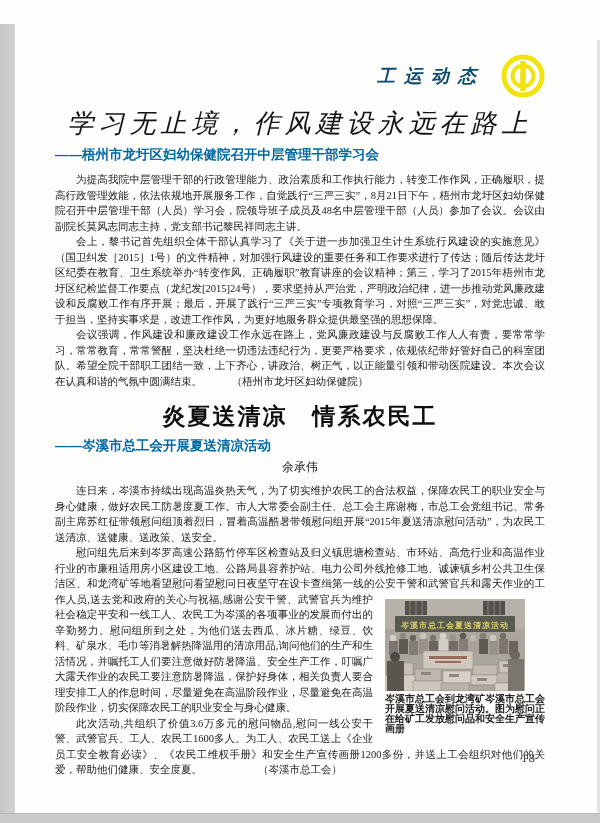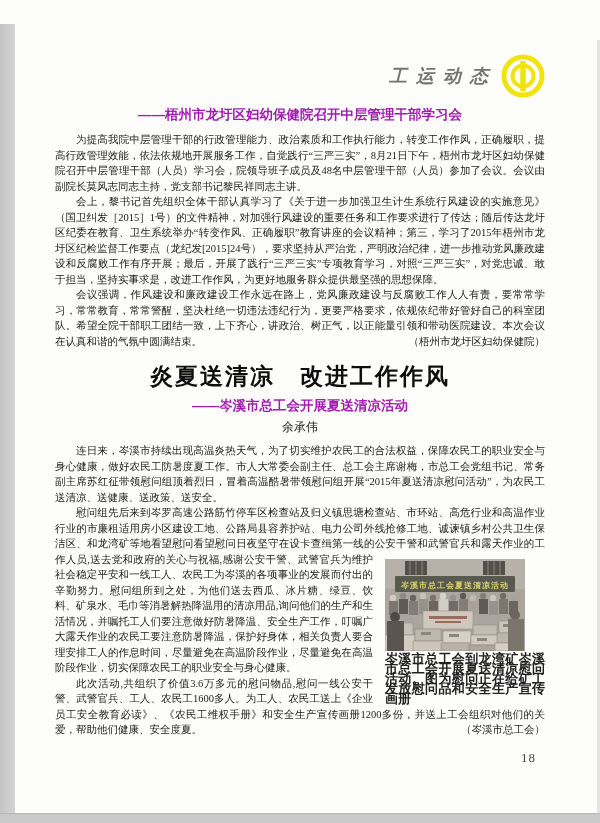--- a/index.html
+++ b/index.html
@@ -11,41 +11,41 @@
   .edge-left { position:absolute; left:0; top:24px; bottom:0; width:15px;
     background:linear-gradient(to right,#c5c5c5,#d4d4d4); }
   .edge-bottom { position:absolute; left:0; right:0; bottom:0; height:9px;
     background:#c9c9c9; border-top:1px solid #b9b9b9; }
   .edge-right { position:absolute; right:0; top:40px; bottom:9px; width:3px; background:#e4e4e4; }
 
   .content { position:absolute; left:55px; top:52px; width:490px; }
 
   .header-row { display:flex; justify-content:flex-end; align-items:center; height:48px; }
   .masthead { font-style:italic; font-weight:bold; font-size:18px; letter-spacing:9px;
-    color:#737373; margin-right:4px; white-space:nowrap; }
+    color:#0c4a6e; margin-right:16px; white-space:nowrap; }
   .emblem { width:44px; height:44px; flex:0 0 auto; }
 
   .art1-title { text-align:center; font-style:italic; font-size:26px; letter-spacing:5px;
     line-height:34px; margin-top:6px; color:#141414; font-family:"DejaVu Serif",serif; }
-  .art-subtitle { text-align:center; font-weight:bold; font-size:13.5px; line-height:18px;
-    margin-top:6px; font-family:"Liberation Sans","DejaVu Sans",sans-serif; color:#a21caf; }
+  .art-subtitle { text-align:left; font-weight:bold; font-size:13.5px; line-height:18px;
+    margin-top:6px; font-family:"Liberation Sans","DejaVu Sans",sans-serif; color:#0369a1; }
   .art-author { text-align:center; font-size:12px; line-height:16px; margin-top:4px; }
 
   .art-body { margin-top:8px; font-size:10.5px; line-height:15.5px; text-align:justify; color:#1a1a1a; }
   .art-body p { margin:0; text-indent:2em; }
-  .attribution { text-align:right; margin-top:-15.5px; }
+  .attribution { text-align:center; margin-top:-15.5px; }
 
   .art2-title { text-align:center; font-weight:bold; font-size:23px; letter-spacing:2px;
     line-height:30px; margin-top:12px; color:#0e0e0e;
     font-family:"DejaVu Sans","Liberation Sans",sans-serif; }
 
   .fig-spacer { float:right; width:0; height:116px; }
   .photo-fig { float:right; clear:right; width:160px; margin:0 0 60px 12px; }
   .photo-svg { display:block; width:140px; height:92px; }
-  .photo-caption { font-size:13px; line-height:10px; margin-top:3px; text-align:justify;
+  .photo-caption { font-size:10px; line-height:10px; margin-top:3px; text-align:justify;
     font-weight:bold; color:#222; font-family:"DejaVu Sans","Liberation Sans",sans-serif; }
 
   .page-number { position:absolute; left:521px; top:750px; font-size:13px;
     letter-spacing:1px; color:#474747; }
 </style>
 </head>
 <body>
 
 <div class="page">
   <div class="edge-left"></div>
@@ -56,30 +56,31 @@
 
     <div class="header-row">
       <span class="masthead">工运动态</span>
       <svg class="emblem" viewBox="0 0 44 44">
         <circle cx="22" cy="22" r="19" fill="none" stroke="#f1e40e" stroke-width="5"></circle>
         <circle cx="22" cy="22" r="10.5" fill="none" stroke="#f1e40e" stroke-width="4"></circle>
         <rect x="19.2" y="7" width="5.6" height="30" fill="#f1e40e"></rect>
       </svg>
     </div>
 
+    <div class="art1-title">学习无止境，作风建设永远在路上</div>
     <div class="art-subtitle">——梧州市龙圩区妇幼保健院召开中层管理干部学习会</div>
 
     <div class="art-body">
       <p>为提高我院中层管理干部的行政管理能力、政治素质和工作执行能力，转变工作作风，正确履职，提高行政管理效能，依法依规地开展服务工作，自觉践行“三严三实”，8月21日下午，梧州市龙圩区妇幼保健院召开中层管理干部（人员）学习会，院领导班子成员及48名中层管理干部（人员）参加了会议。会议由副院长莫风志同志主持，党支部书记黎民祥同志主讲。</p>
       <p>会上，黎书记首先组织全体干部认真学习了《关于进一步加强卫生计生系统行风建设的实施意见》（国卫纠发［2015］1号）的文件精神，对加强行风建设的重要任务和工作要求进行了传达；随后传达龙圩区纪委在教育、卫生系统举办“转变作风、正确履职”教育讲座的会议精神；第三，学习了2015年梧州市龙圩区纪检监督工作要点（龙纪发[2015]24号），要求坚持从严治党，严明政治纪律，进一步推动党风廉政建设和反腐败工作有序开展；最后，开展了践行“三严三实”专项教育学习，对照“三严三实”，对党忠诚、敢于担当，坚持实事求是，改进工作作风，为更好地服务群众提供最坚强的思想保障。</p>
       <p>会议强调，作风建设和廉政建设工作永远在路上，党风廉政建设与反腐败工作人人有责，要常常学习，常常教育，常常警醒，坚决杜绝一切违法违纪行为，更要严格要求，依规依纪带好管好自己的科室团队。希望全院干部职工团结一致，上下齐心，讲政治、树正气，以正能量引领和带动医院建设。本次会议在认真和谐的气氛中圆满结束。</p>
       <div class="attribution">（梧州市龙圩区妇幼保健院）</div>
     </div>
 
-    <div class="art2-title">炎夏送清凉　改进工作作风</div>
+    <div class="art2-title">炎夏送清凉　情系农民工</div>
     <div class="art-subtitle">——岑溪市总工会开展夏送清凉活动</div>
     <div class="art-author">余承伟</div>
 
     <div class="art-body">
       <div class="fig-spacer"></div>
 
       <figure class="photo-fig" style="margin-block:0;">
         <svg class="photo-svg" viewBox="0 0 140 92">
           <rect x="0" y="0" width="140" height="92" fill="#aaa69e"></rect>
           <rect x="0" y="0" width="140" height="30" fill="#b6b2aa"></rect>

